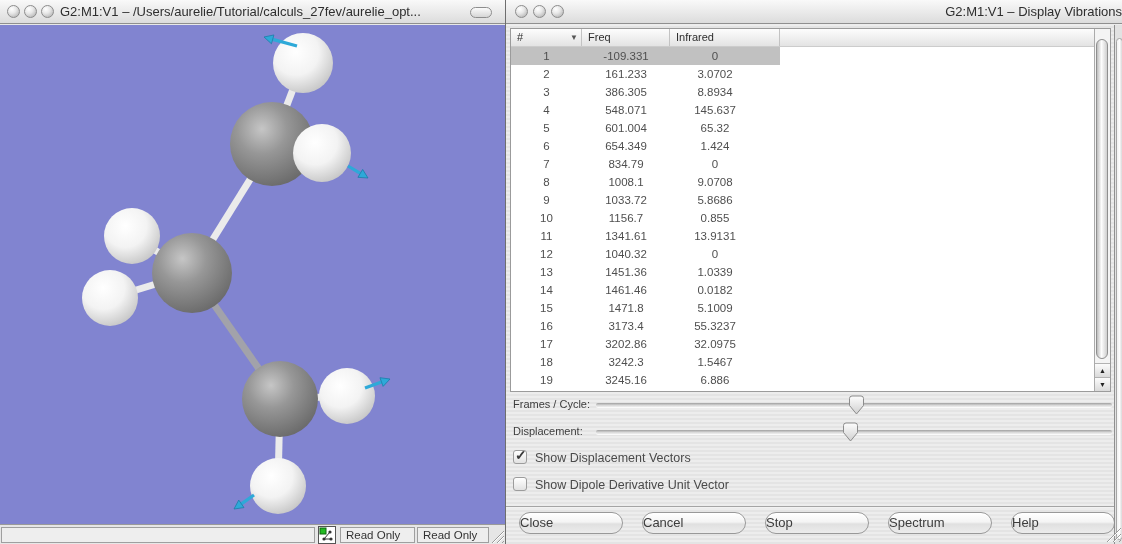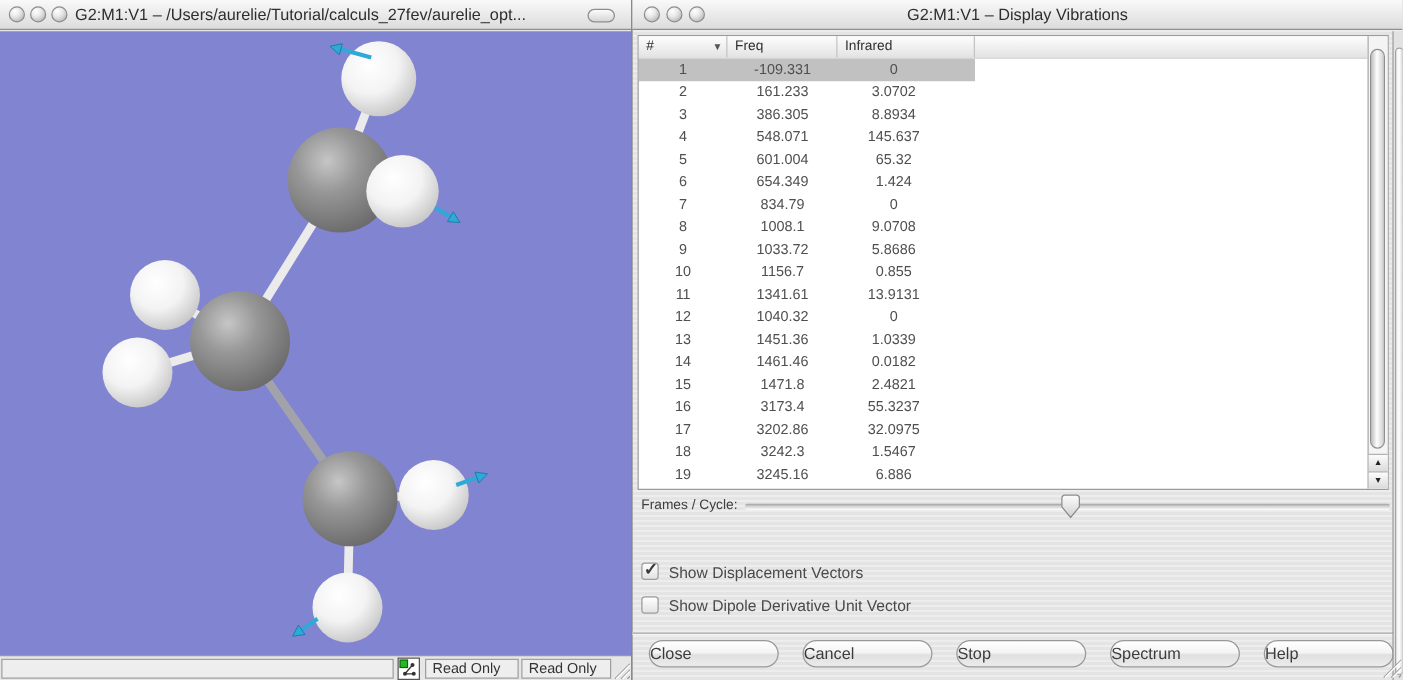--- a/index.html
+++ b/index.html
@@ -47,21 +47,21 @@
     background:#ffffff; border:1px solid #555;
   }
   .grip { position:absolute; }
 
   
   #right-window {
     position:absolute; left:505px; top:0; width:617px; height:544px;
     background:repeating-linear-gradient(to bottom,#ededed 0px,#ededed 2px,#e4e4e4 2px,#e4e4e4 4px);
     border-left:1px solid #6e6e6e;
   }
-  #rw-title-text { left:0; right:0; text-align:center; }
+  #rw-title-text { left:0; right:0; text-align:right; }
 
   #table-wrap {
     position:absolute; left:4px; top:28px; width:601px; height:364px;
     background:#ffffff; border:1px solid #9b9b9b;
   }
   #thead {
     position:absolute; left:0; top:0; right:16px; height:18px; display:flex;
     background:linear-gradient(to bottom,#fdfdfd,#e3e3e3);
     border-bottom:1px solid #cccccc; font-size:11px; color:#2e2e2e;
   }
@@ -302,21 +302,21 @@
             <div class="tcell c2">1.0339</div>
           </div>
           <div class="trow">
             <div class="tcell c0">14</div>
             <div class="tcell c1">1461.46</div>
             <div class="tcell c2">0.0182</div>
           </div>
           <div class="trow">
             <div class="tcell c0">15</div>
             <div class="tcell c1">1471.8</div>
-            <div class="tcell c2">2.4821</div>
+            <div class="tcell c2">5.1009</div>
           </div>
           <div class="trow">
             <div class="tcell c0">16</div>
             <div class="tcell c1">3173.4</div>
             <div class="tcell c2">55.3237</div>
           </div>
           <div class="trow">
             <div class="tcell c0">17</div>
             <div class="tcell c1">3202.86</div>
             <div class="tcell c2">32.0975</div>
@@ -345,20 +345,27 @@
       <svg class="sthumb" width="17" height="20" viewBox="0 0 17 20" style="left: 341.564px;">
         <path d="M4 1 H13 Q15.5 1 15.5 3.5 V10.5 L8.5 19 L1.5 10.5 V3.5 Q1.5 1 4 1 Z" fill="url(#thumbGrad)" stroke="#8c8c8c" stroke-width="1"></path>
         <defs>
             <linearGradient id="thumbGrad" x1="0" y1="0" x2="0" y2="1">
           <stop offset="0" stop-color="#fdfdfd"></stop>
               <stop offset="1" stop-color="#d0d0d0"></stop>
         </linearGradient>
           </defs>
       </svg>
     </div>
+    <div class="slider-row" id="slider-disp">
+      <div class="slider-label">Displacement:</div>
+      <div class="strack"></div>
+      <svg class="sthumb" width="17" height="20" viewBox="0 0 17 20" style="left: 336.404px;">
+        <path d="M4 1 H13 Q15.5 1 15.5 3.5 V10.5 L8.5 19 L1.5 10.5 V3.5 Q1.5 1 4 1 Z" fill="url(#thumbGrad)" stroke="#8c8c8c" stroke-width="1"></path>
+      </svg>
+    </div>
 
     <div class="cbrow" id="cbrow-0">
       <div class="cbox">
         <div class="checkmark" style="display: block;">✓</div>
       </div>
       <div class="cblabel">Show Displacement Vectors</div>
     </div>
     <div class="cbrow" id="cbrow-1">
       <div class="cbox">
         

